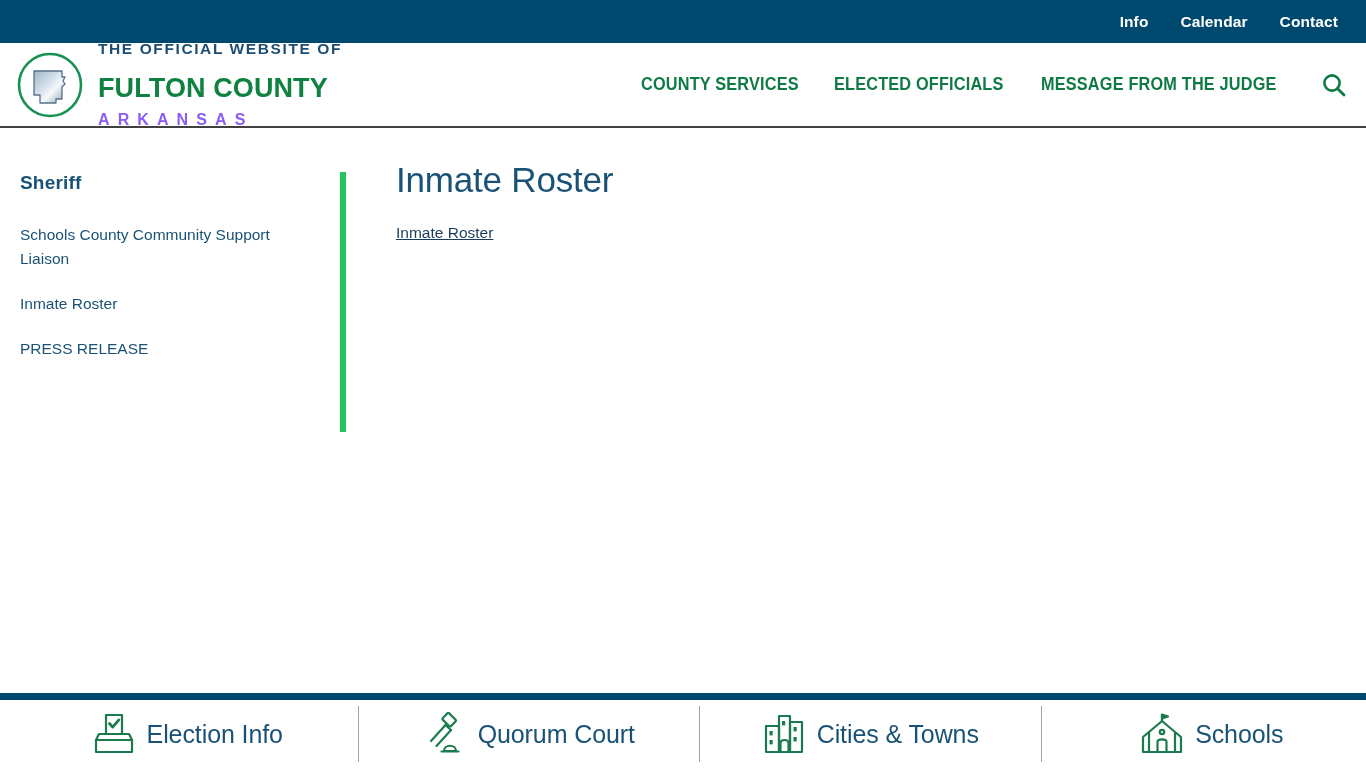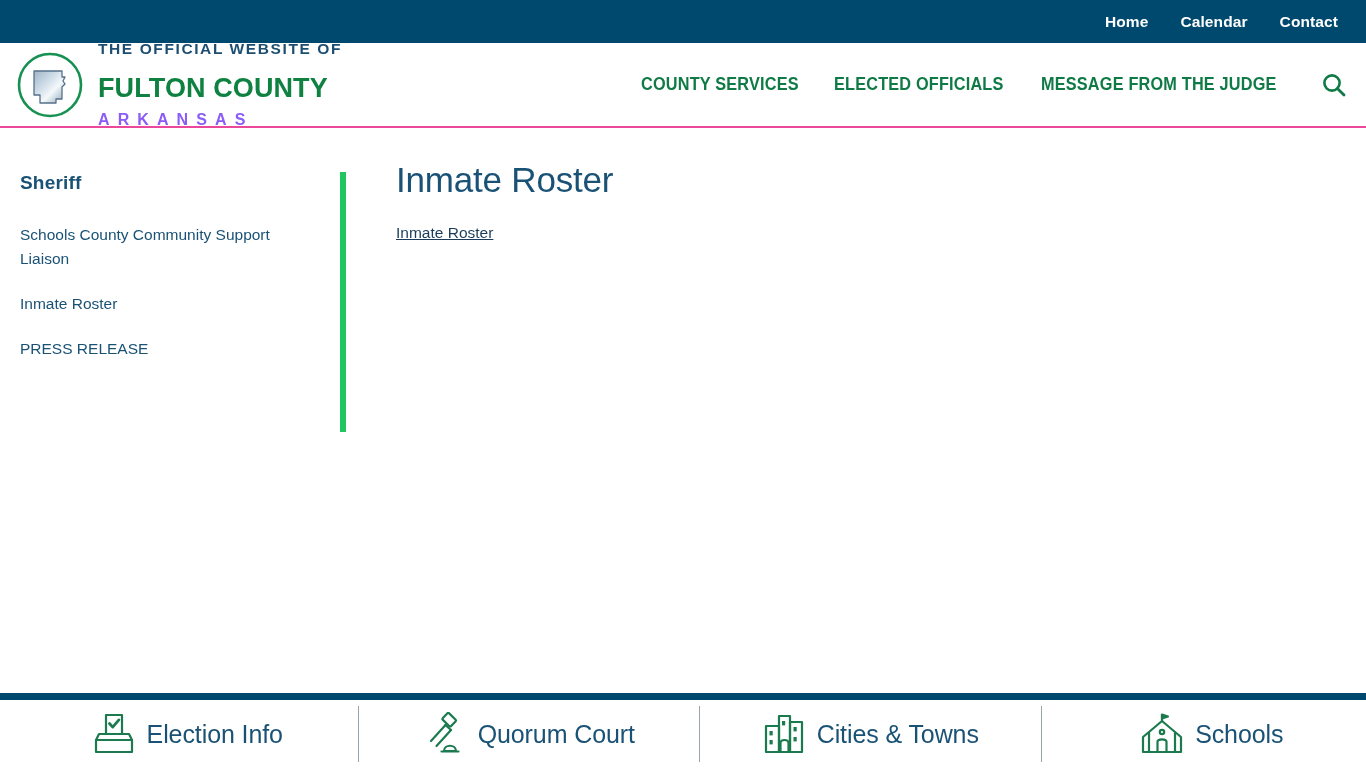--- a/index.html
+++ b/index.html
@@ -29,21 +29,21 @@
     margin-left: 32px;
     text-decoration: none;
     cursor: pointer;
     white-space: nowrap;
   }
 
   
   .header {
     height: 85px;
     background: #ffffff;
-    border-bottom: 2px solid #ec4899;
+    border-bottom: 2px solid #404040;
     display: flex;
     align-items: center;
     position: relative;
   }
 
   .brand {
     display: flex;
     align-items: center;
     padding-left: 16px;
     cursor: pointer;
@@ -215,21 +215,21 @@
     font-size: 25px;
     margin-left: 10px;
     white-space: nowrap;
     letter-spacing: -0.1px;
   }
 </style>
 </head>
 <body>
 
 <div class="topbar">
-  <a class="topbar-link">Home</a>
+  <a class="topbar-link">Info</a>
   <a class="topbar-link">Calendar</a>
   <a class="topbar-link">Contact</a>
 </div>
 
 <div class="header">
 
   <div class="brand">
     <span class="brand-seal">
       <svg viewBox="0 0 68 68" width="68" height="68">
         <defs>

